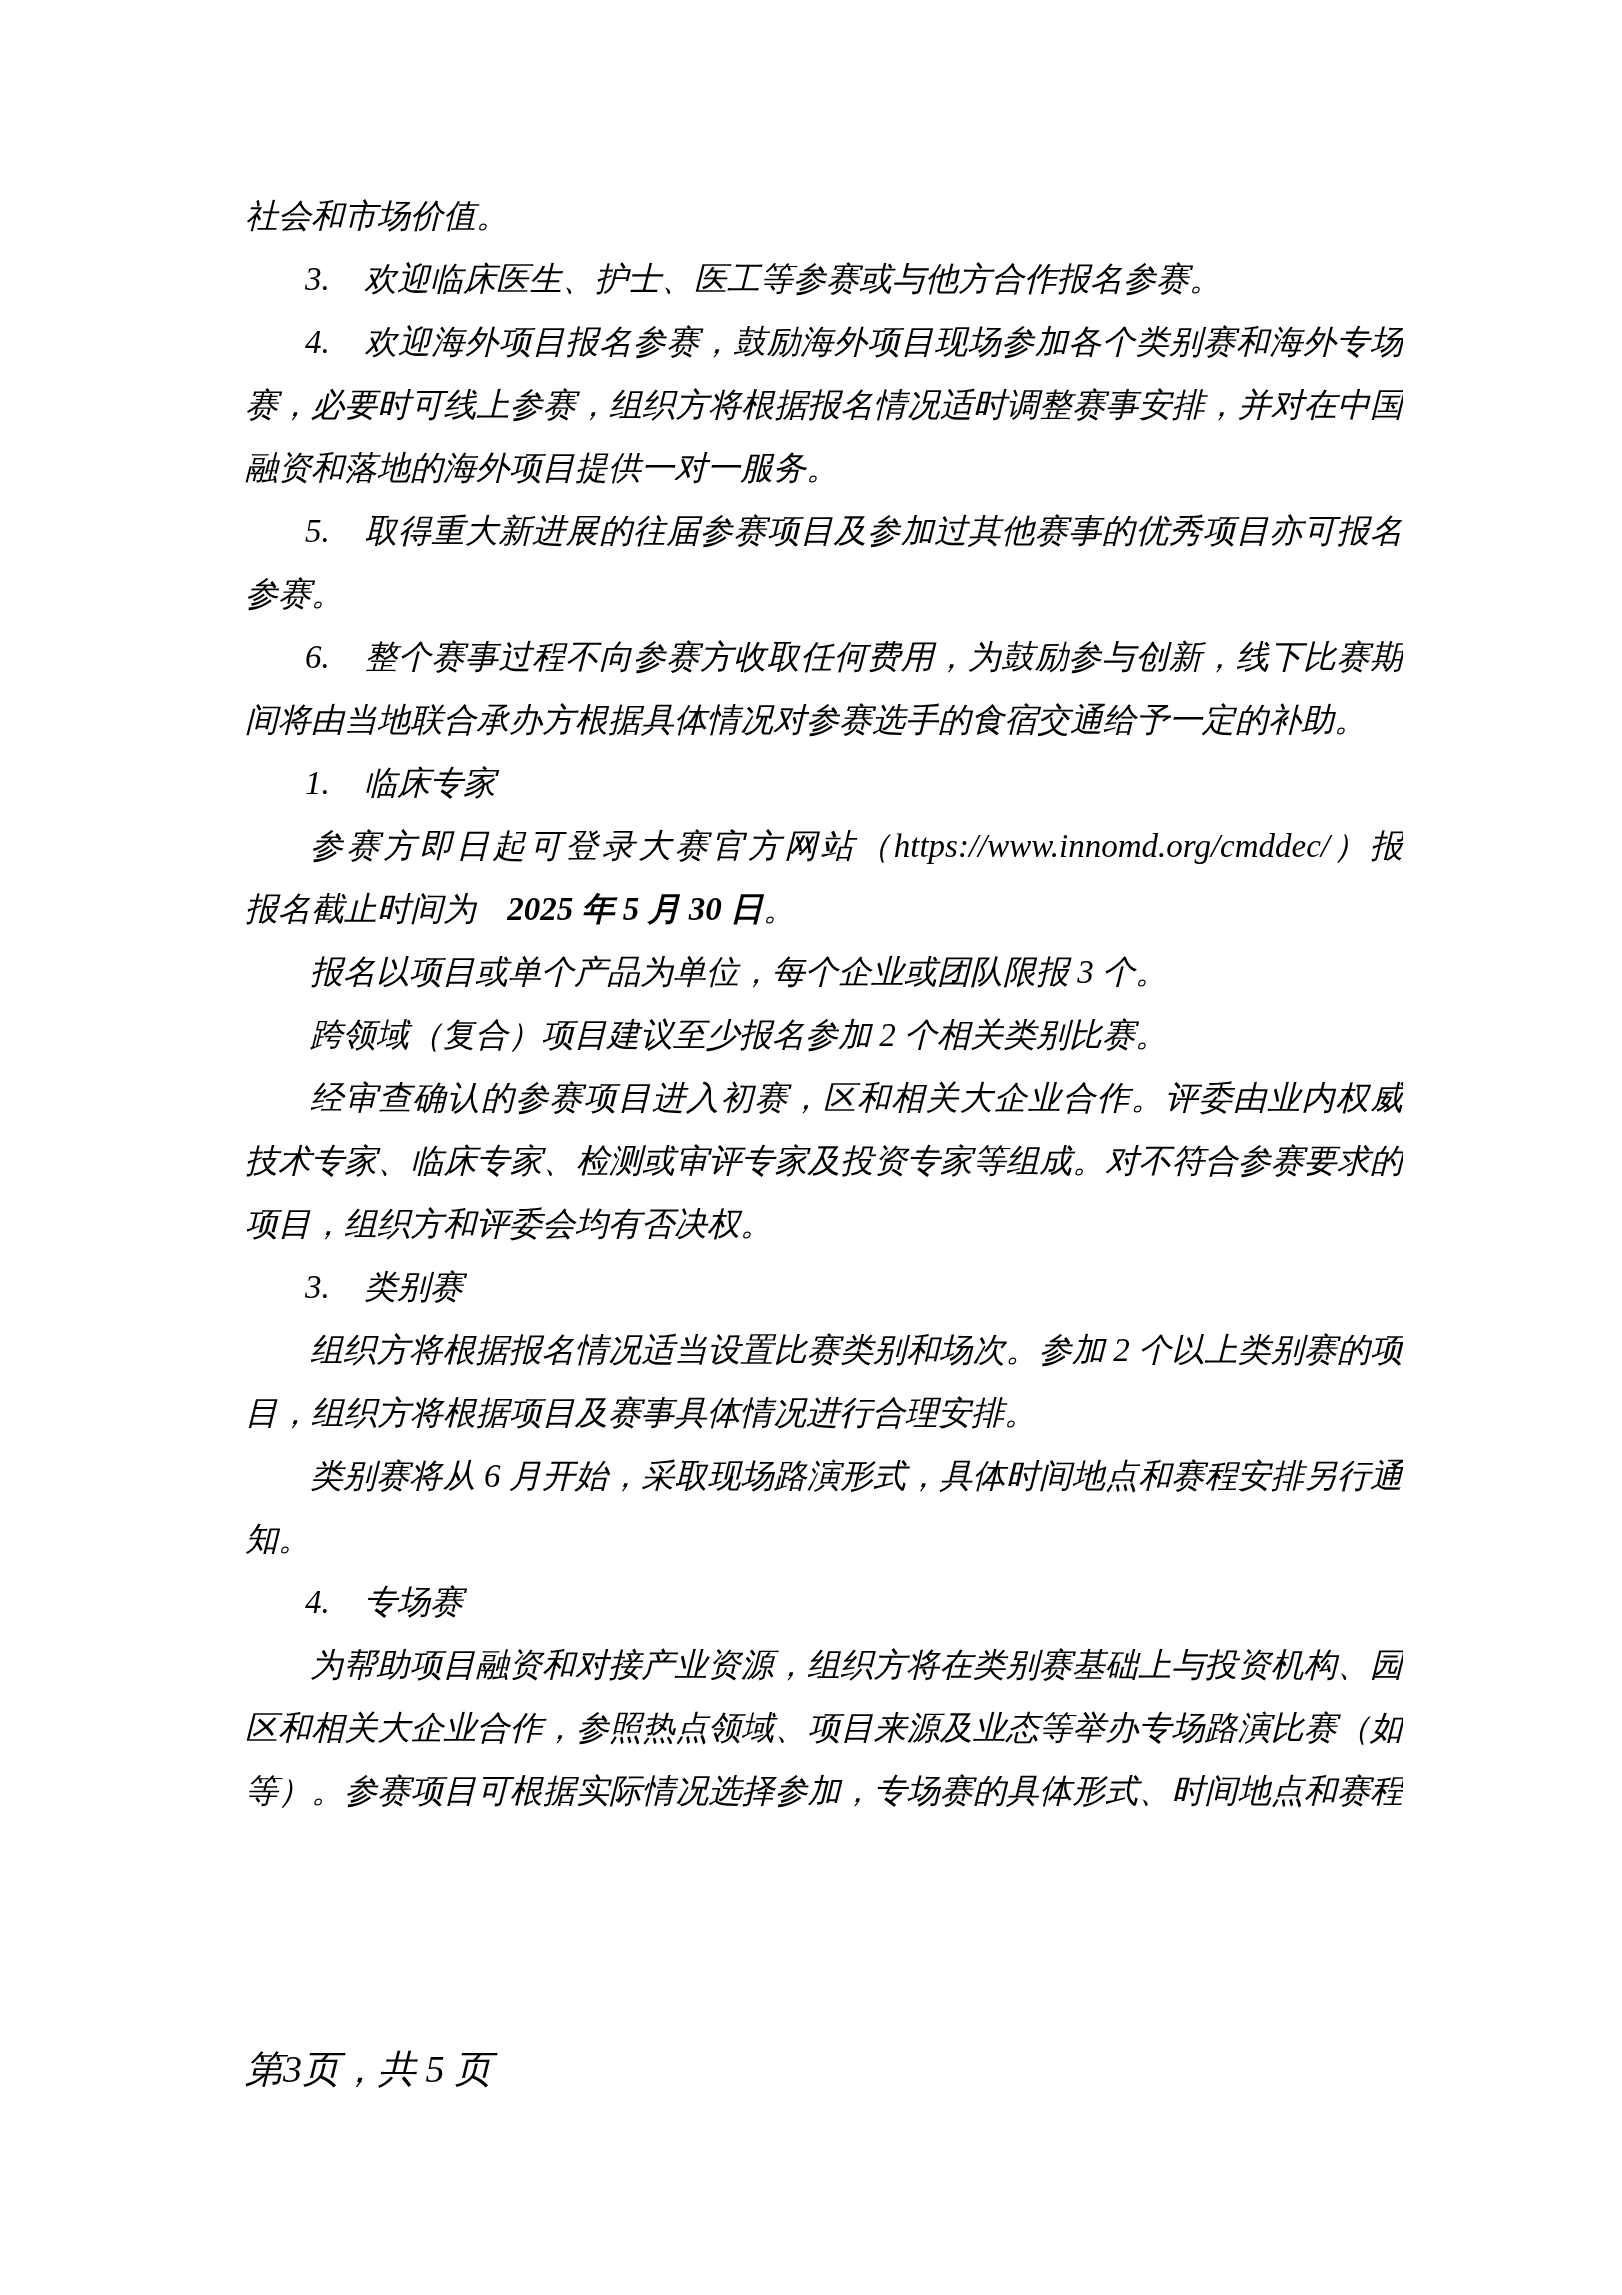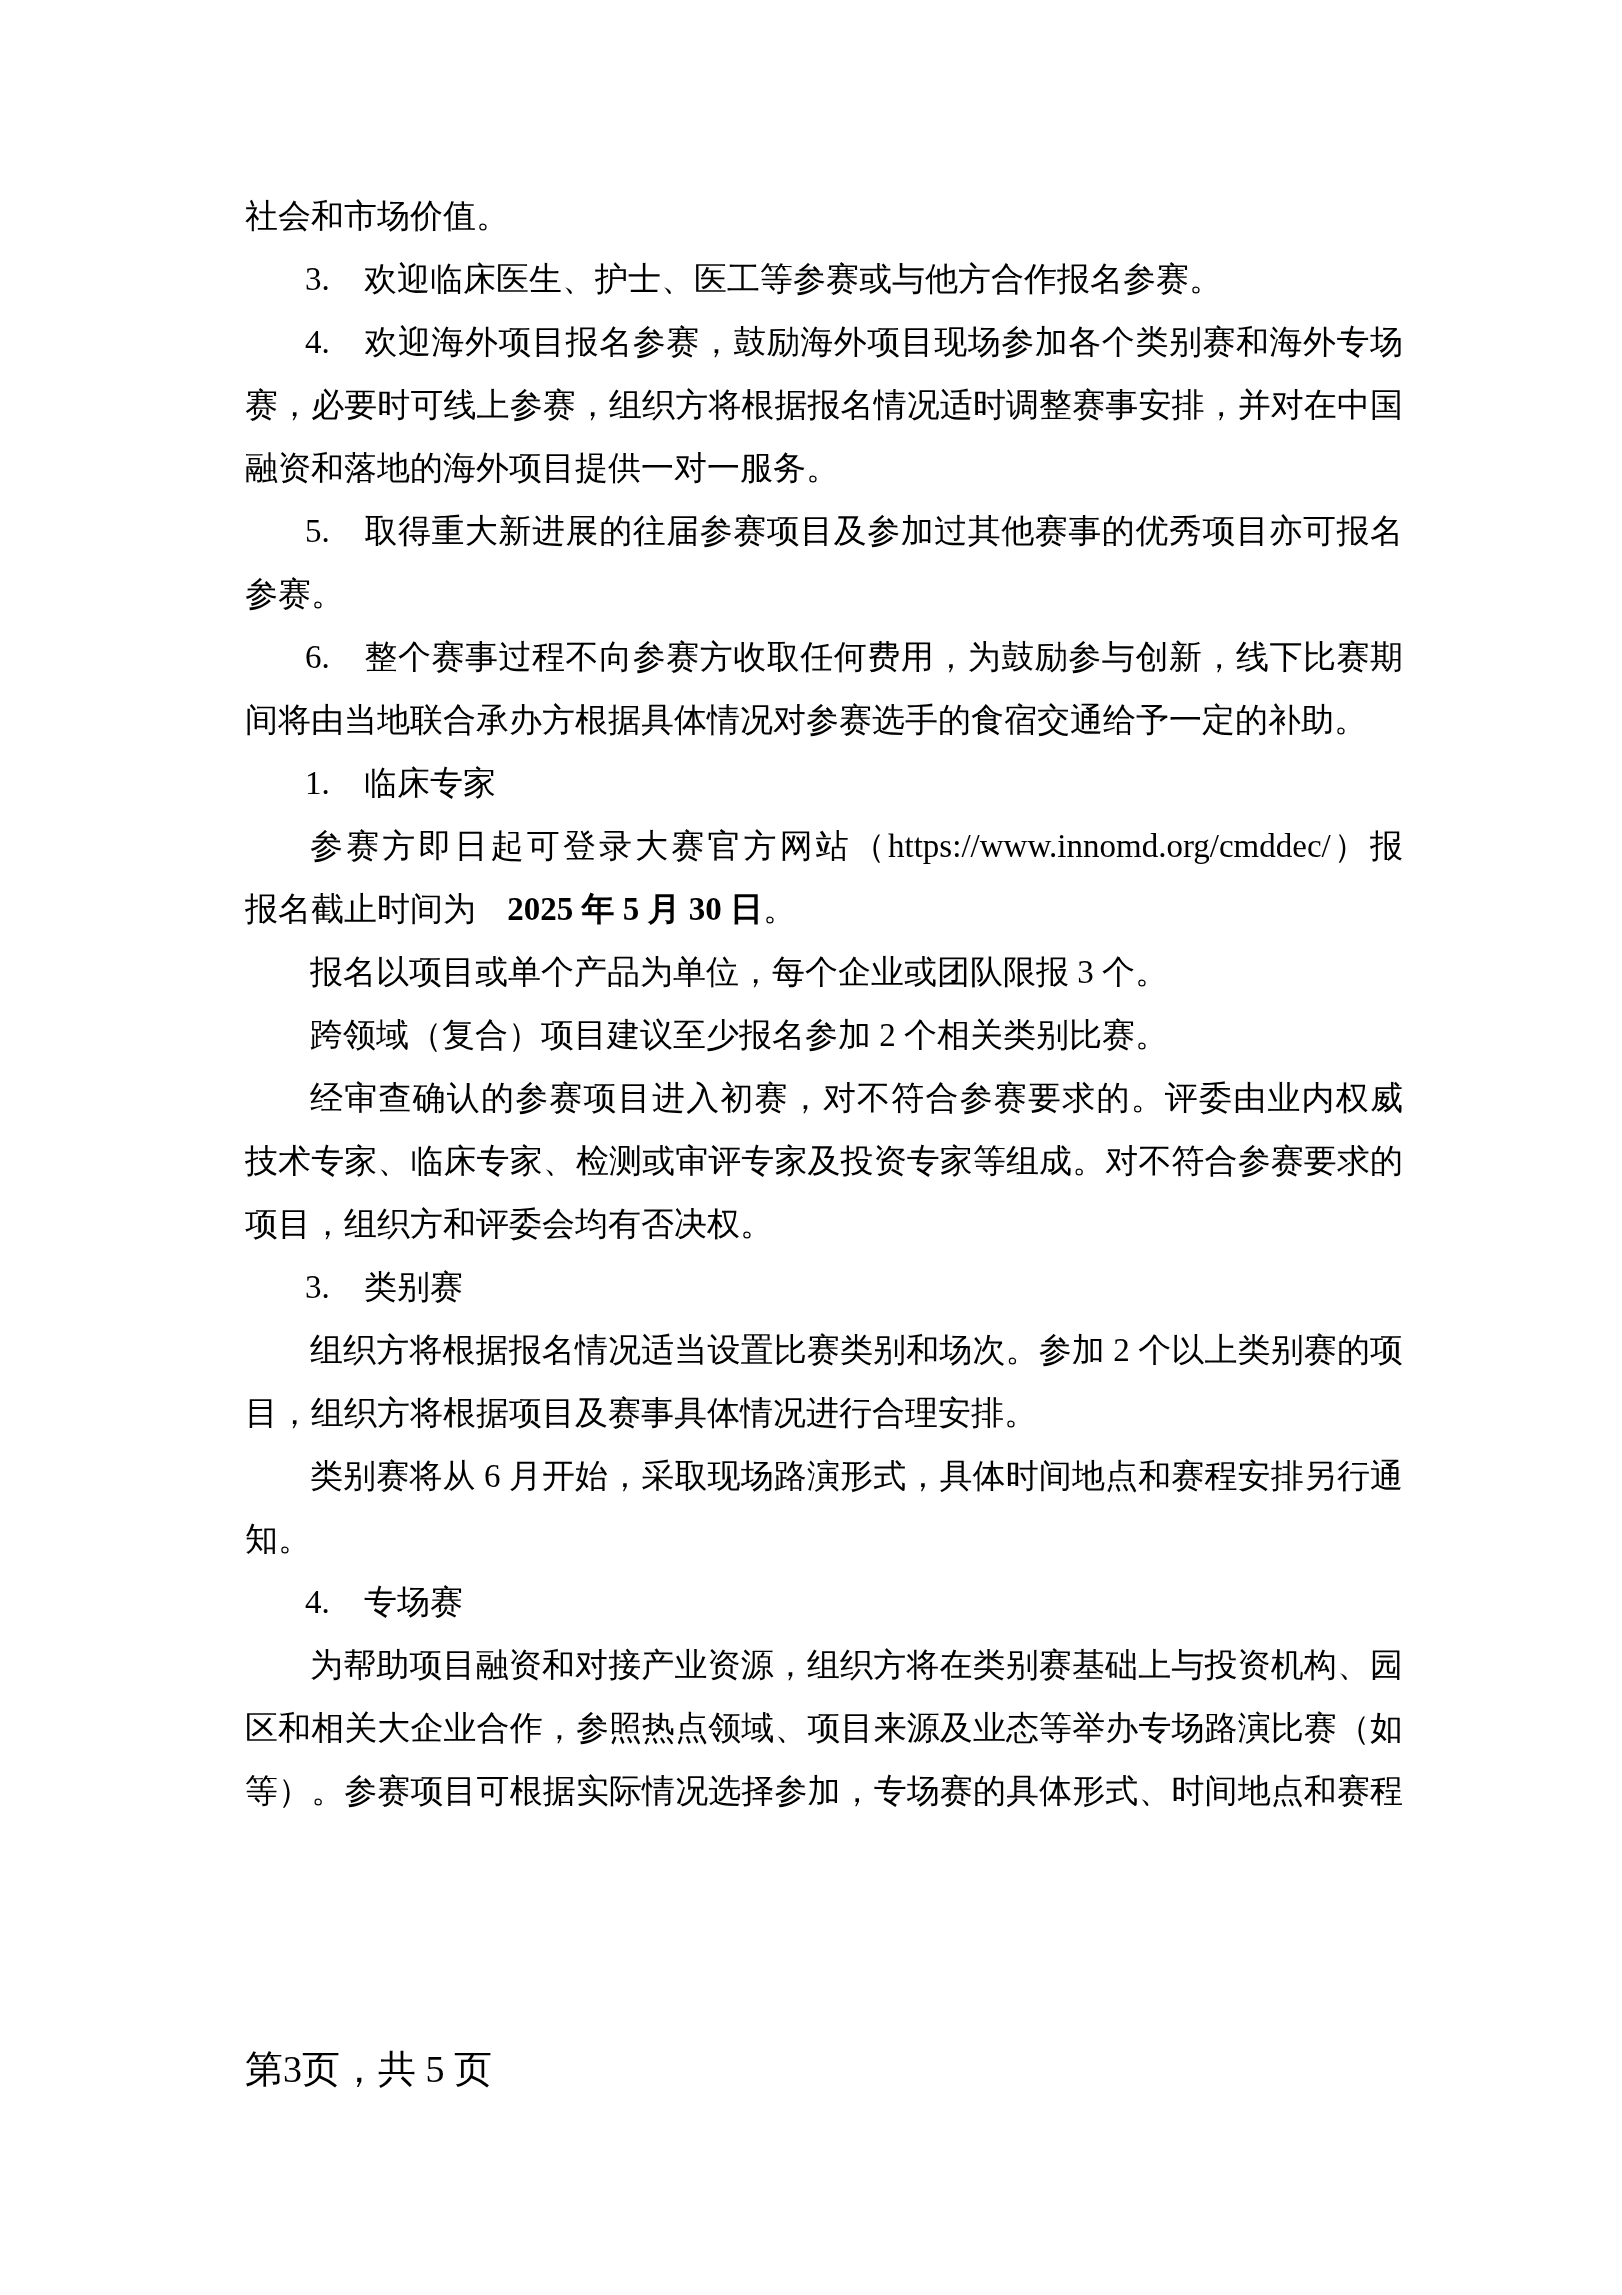--- a/index.html
+++ b/index.html
@@ -3,20 +3,21 @@
 <meta charset="utf-8">
 <style>
   html,body{margin:0;padding:0;background:#888;}
   .page{
     position:relative;
     width:1623px;height:2295px;
     background:#ffffff;
     color:#000000;
     font-family:"Liberation Serif","DejaVu Serif",serif;
     overflow:hidden;
+    font-style:italic;
   }
   .content{
     position:absolute;
     left:245px;top:185px;width:1158px;
   }
   .line{
     height:63px;
     line-height:63px;
     font-size:33px;
     text-align:left;
@@ -76,21 +77,21 @@
 
     <div class="line para fill"><span>参赛方即日起可登录大赛官方网站（https://www.innomd.org/cmddec/）报名，</span></div>
 
     <div class="line"><span>报名截止时间为 </span><span class="bold">2025 年 5 月 30 日</span><span>。</span></div>
 
     <div class="line para"><span>报名以项目或单个产品为单位，每个企业或团队限报 3 个。</span></div>
 
     <div class="line para"><span>跨领域（复合）项目建议至少报名参加 2 个相关类别比赛。</span></div>
 
 
-    <div class="line para fill"><span>经审查确认的参赛项目进入初赛，对不符合参赛要求的。评委由业内权威</span></div>
+    <div class="line para fill"><span>经审查确认的参赛项目进入初赛，区和相关大企业合作。评委由业内权威</span></div>
 
     <div class="line fill"><span>技术专家、临床专家、检测或审评专家及投资专家等组成。对不符合参赛要求的</span></div>
 
     <div class="line"><span>项目，组织方和评委会均有否决权。</span></div>
 
     <div class="line"><span class="marker">3.</span><span>类别赛</span></div>
 
     <div class="line para fill"><span>组织方将根据报名情况适当设置比赛类别和场次。参加 2 个以上类别赛的项</span></div>
 
     <div class="line"><span>目，组织方将根据项目及赛事具体情况进行合理安排。</span></div>

